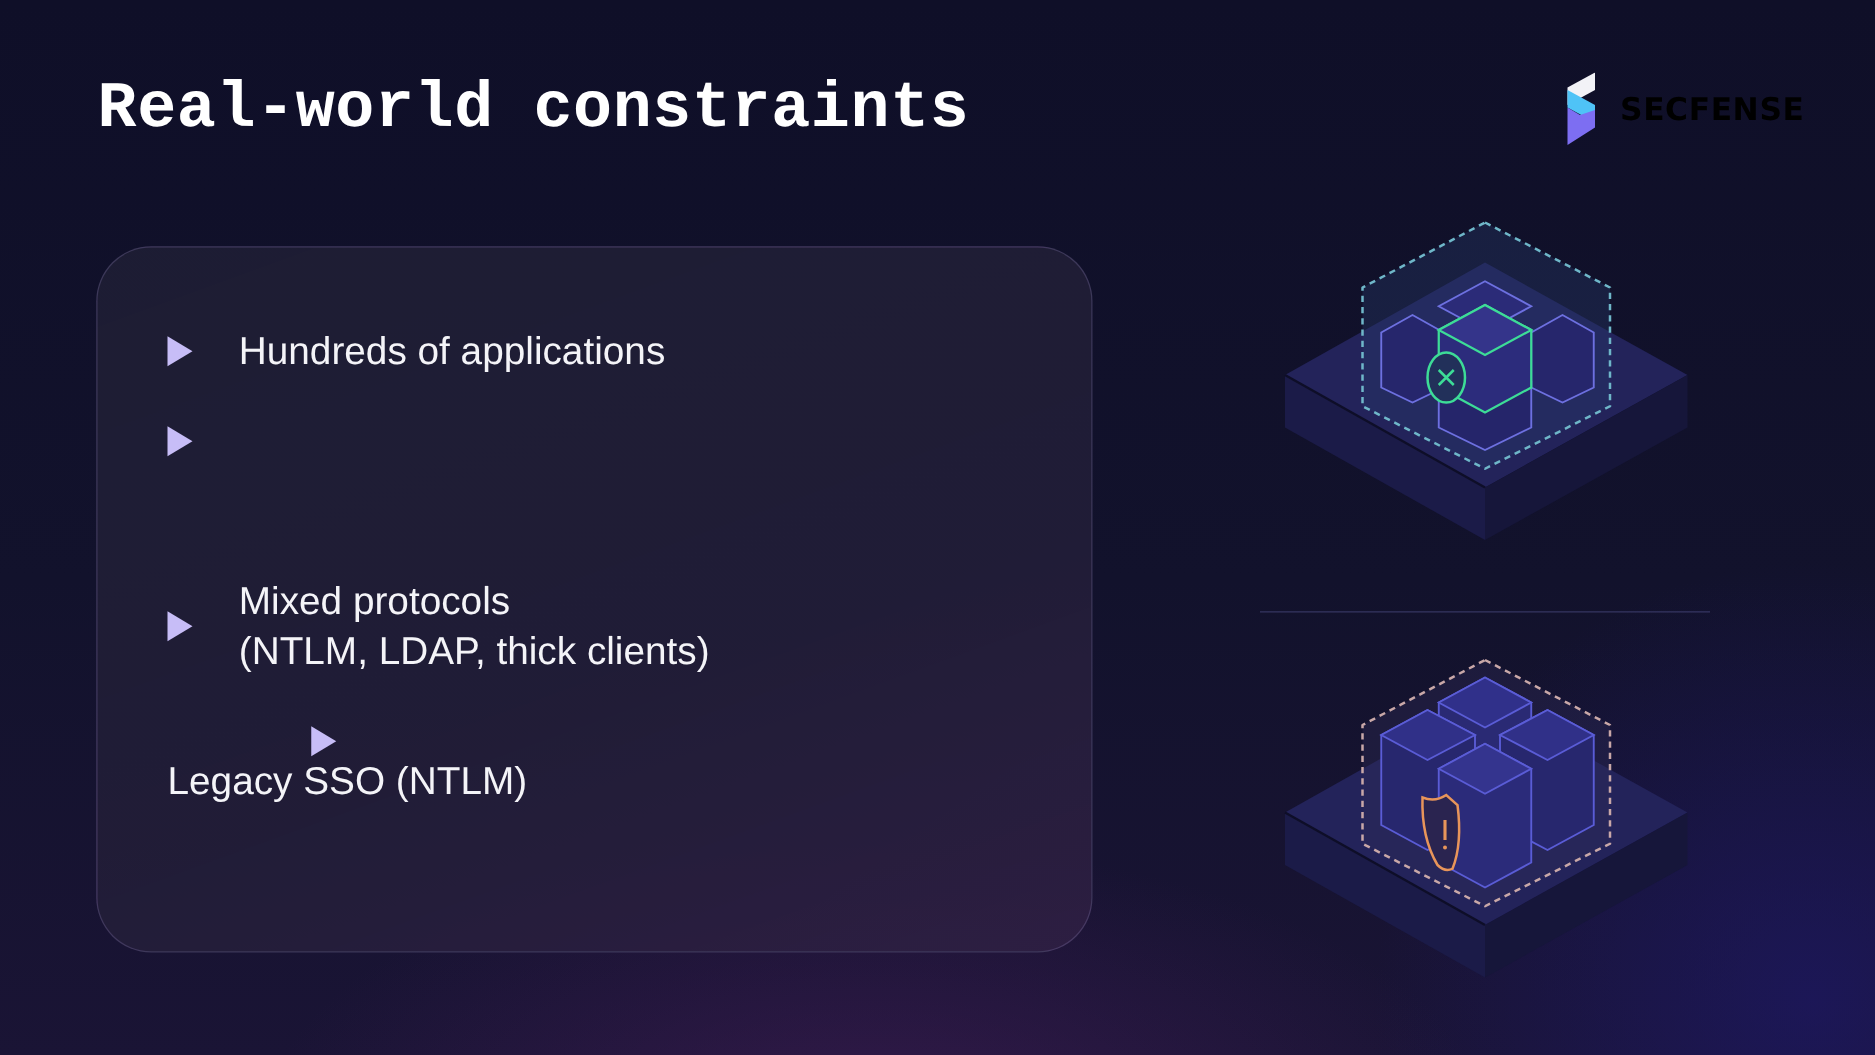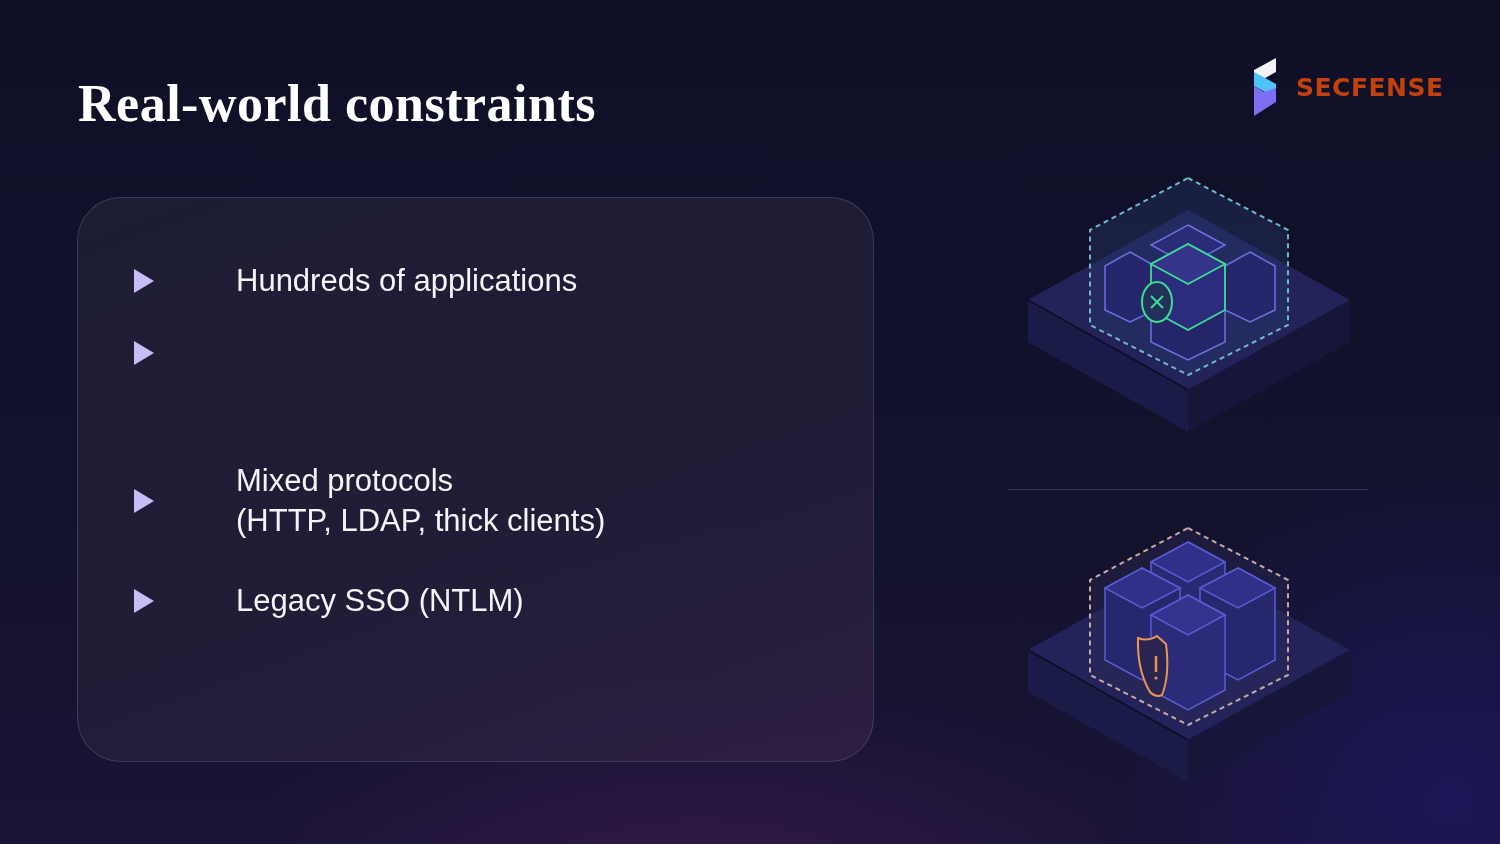--- a/index.html
+++ b/index.html
@@ -8,36 +8,35 @@
     background:
       radial-gradient(ellipse 700px 320px at 700px 900px, rgba(70,30,90,0.55), rgba(0,0,0,0) 70%),
       radial-gradient(ellipse 500px 500px at 1450px 800px, rgba(30,25,110,0.6), rgba(0,0,0,0) 70%),
       linear-gradient(180deg, #0f0f28 0%, #12122c 55%, #1a1435 100%);
     font-family: "Liberation Sans", "DejaVu Sans", sans-serif;
     color:#fff;
   }
   .title {
     position:absolute; left:78px; top:58px;
     font-size:52px; font-weight:bold; letter-spacing:0.5px; color:#ffffff;
-    font-family: Liberation Serif, serif;
-    margin-top: 16px;
+    font-family: Liberation Mono, monospace;
   }
   .logo { position:absolute; left:1250px; top:58px; display:flex; align-items:center; }
   .logo svg { width:28px; height:58px; }
   .logo-text {
     margin-left:18px; font-size:25px; font-weight:bold; letter-spacing:0.5px;
-    font-family:"DejaVu Sans", sans-serif; color:#c2410c;
+    font-family:"DejaVu Sans", sans-serif; color:#000000;
   }
   .card {
     position:absolute; left:77px; top:197px; width:797px; height:565px;
     border-radius:44px; border:1.5px solid rgba(120,110,160,0.35);
     background: linear-gradient(160deg, rgba(30,30,52,0.95) 0%, rgba(34,30,56,0.9) 60%, rgba(48,32,68,0.85) 100%);
     box-sizing:border-box;
   }
-  .item { position:absolute; left:56px; display:flex; align-items:center;gap:45px; }
+  .item { position:absolute; left:56px; display:flex; align-items:center; }
   .bullet {
     width:0; height:0; border-top:12px solid transparent; border-bottom:12px solid transparent;
     border-left:20px solid #c7bdf7; margin-right:37px; flex-shrink:0;
   }
   .item-text { font-size:31px; line-height:40px; color:#f4f4f8; white-space:pre-line; }
   .divider {
     position:absolute; left:1008px; top:489px; width:360px; height:1px;
     background:rgba(90,90,150,0.5);
   }
   .illus { position:absolute; }
@@ -60,23 +59,23 @@
   <div class="item" style="top:63px;">
     <span class="bullet"></span>
     <span class="item-text">Hundreds of applications</span>
   </div>
   <div class="item" style="top:143px;">
     <span class="bullet"></span>
   </div>
   <div class="item" style="top:263px;">
     <span class="bullet"></span>
     <span class="item-text">Mixed protocols
-(HTTP, LDAP, thick clients)</span>
+(NTLM, LDAP, thick clients)</span>
   </div>
-  <div class="item" style="top:383px;">
+  <div class="item" style="top:383px;flex-direction:column;">
     <span class="bullet"></span>
     <span class="item-text">Legacy SSO (NTLM)</span>
   </div>
 </div>
 
 <svg class="illus" style="left:1010px; top:170px;" width="360" height="300" viewBox="0 0 360 300">
 
   <polygon points="178,40 340,130 178,220 18,130" fill="#23235a"></polygon>
   <polygon points="18,130 178,220 178,262 18,172" fill="#1b1b48"></polygon>
   <polygon points="178,220 340,130 340,172 178,262" fill="#16163a"></polygon>

